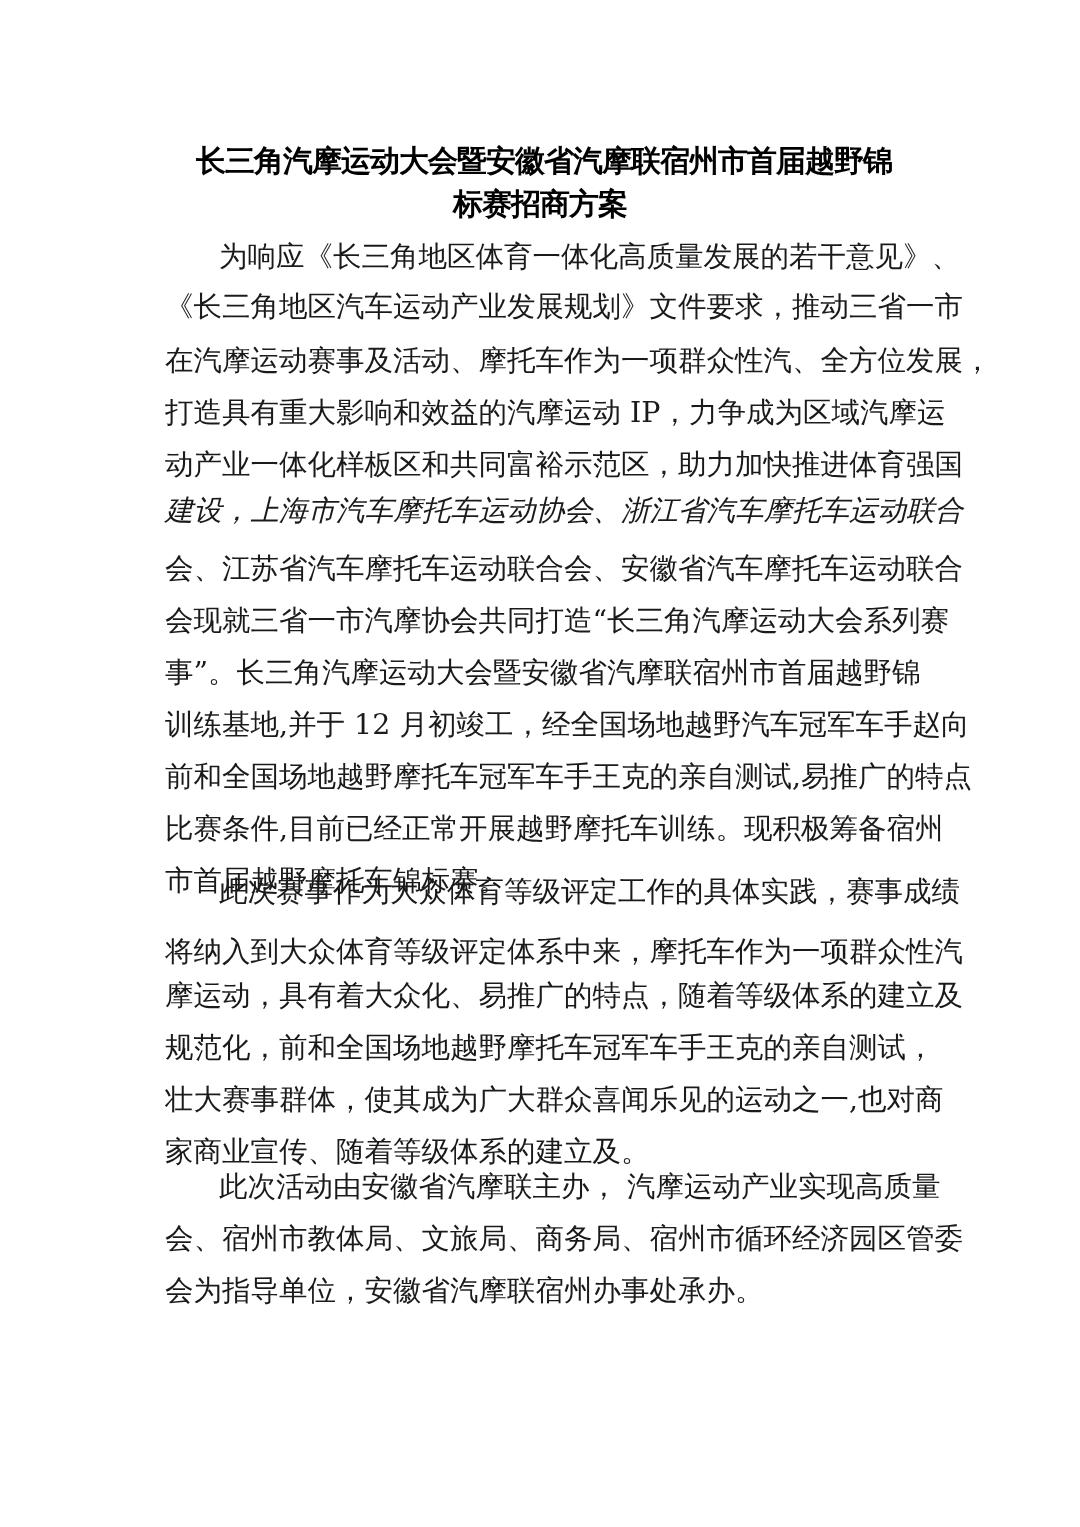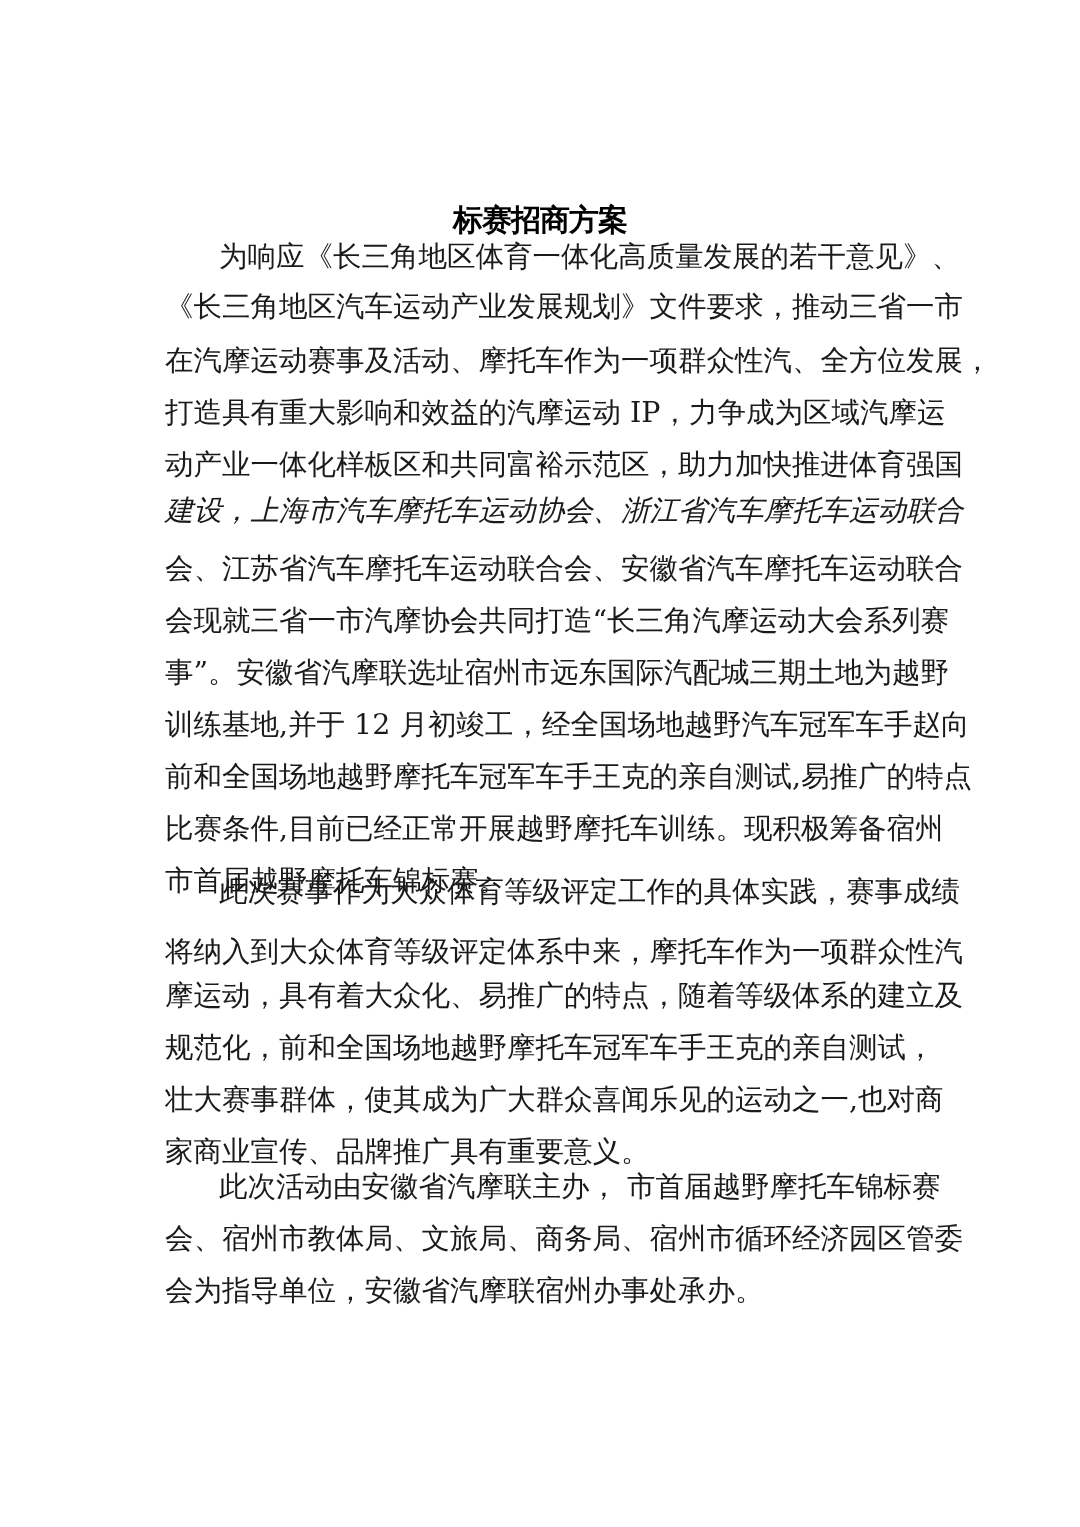--- a/index.html
+++ b/index.html
@@ -27,21 +27,21 @@
       left: 160px;
       width: 780px;
       font-family: "DejaVu Sans", "Liberation Sans", sans-serif;
       font-weight: bold;
       font-size: 30px;
       color: #000000;
       white-space: nowrap;
       letter-spacing: -1px;
     }
     .title-line-1 { top: 141px; left: 196px; }
-    .title-line-2 { top: 200px; left: 0; width: 1080px; text-align: center; }
+    .title-line-2 { top: 184px; left: 0; width: 1080px; text-align: center; }
     .body-text {
       position: absolute;
       left: 165px;
       width: 760px;
       font-family: "DejaVu Serif", "Liberation Serif", serif;
       font-size: 28.5px;
       color: #1a1a1a;
     }
     .line {
       position: absolute;
@@ -49,46 +49,47 @@
       white-space: nowrap;
       height: 40px;
       line-height: 40px;
     }
   </style>
 </head>
 <body>
 
 <div class="page">
 
+  <div class="title title-line-1">长三角汽摩运动大会暨安徽省汽摩联宿州市首届越野锦</div>
   <div class="title title-line-2">标赛招商方案</div>
 
   <div class="body-text" style="top:237px;">
     <div class="line" style="top:0px;left:54px;">为响应《长三角地区体育一体化高质量发展的若干意见》、</div>
     <div class="line" style="top:52px;font-family:Liberation Mono, monospace;">《长三角地区汽车运动产业发展规划》文件要求，推动三省一市</div>
     <div class="line" style="top:104px;">在汽摩运动赛事及活动、摩托车作为一项群众性汽、全方位发展，</div>
     <div class="line" style="top:156px;">打造具有重大影响和效益的汽摩运动 IP，力争成为区域汽摩运</div>
     <div class="line" style="top:208px;">动产业一体化样板区和共同富裕示范区，助力加快推进体育强国</div>
     <div class="line" style="top:254px;font-style:italic;">建设，上海市汽车摩托车运动协会、浙江省汽车摩托车运动联合</div>
     <div class="line" style="top:312px;">会、江苏省汽车摩托车运动联合会、安徽省汽车摩托车运动联合</div>
     <div class="line" style="top:364px;">会现就三省一市汽摩协会共同打造“长三角汽摩运动大会系列赛</div>
-    <div class="line" style="top:416px;">事”。安徽省汽摩联选址宿州市远东国际汽配城三期土地为越野</div>
+    <div class="line" style="top:416px;">事”。长三角汽摩运动大会暨安徽省汽摩联宿州市首届越野锦</div>
     <div class="line" style="top:468px;">训练基地,并于 12 月初竣工，经全国场地越野汽车冠军车手赵向</div>
     <div class="line" style="top:520px;">前和全国场地越野摩托车冠军车手王克的亲自测试,易推广的特点</div>
     <div class="line" style="top:572px;">比赛条件,目前已经正常开展越野摩托车训练。现积极筹备宿州</div>
     <div class="line" style="top:624px;">市首届越野摩托车锦标赛。</div>
   </div>
 
   <div class="body-text" style="top:872px;">
     <div class="line" style="top:0px;left:54px;text-align:center;">此次赛事作为大众体育等级评定工作的具体实践，赛事成绩</div>
     <div class="line" style="top:60px;">将纳入到大众体育等级评定体系中来，摩托车作为一项群众性汽</div>
     <div class="line" style="top:104px;">摩运动，具有着大众化、易推广的特点，随着等级体系的建立及</div>
     <div class="line" style="top:156px;">规范化，前和全国场地越野摩托车冠军车手王克的亲自测试，</div>
     <div class="line" style="top:208px;">壮大赛事群体，使其成为广大群众喜闻乐见的运动之一,也对商</div>
-    <div class="line" style="top:260px;">家商业宣传、品牌推广具有重要意义。</div>
+    <div class="line" style="top:260px;">家商业宣传、随着等级体系的建立及。</div>
   </div>
 
   <div class="body-text" style="top:1167px;">
-    <div class="line" style="top:0px;left:54px;">此次活动由安徽省汽摩联主办， 市首届越野摩托车锦标赛</div>
+    <div class="line" style="top:0px;left:54px;">此次活动由安徽省汽摩联主办， 汽摩运动产业实现高质量</div>
     <div class="line" style="top:52px;">会、宿州市教体局、文旅局、商务局、宿州市循环经济园区管委</div>
     <div class="line" style="top:104px;">会为指导单位，安徽省汽摩联宿州办事处承办。</div>
   </div>
 
 </div>
 
 </body></html>

